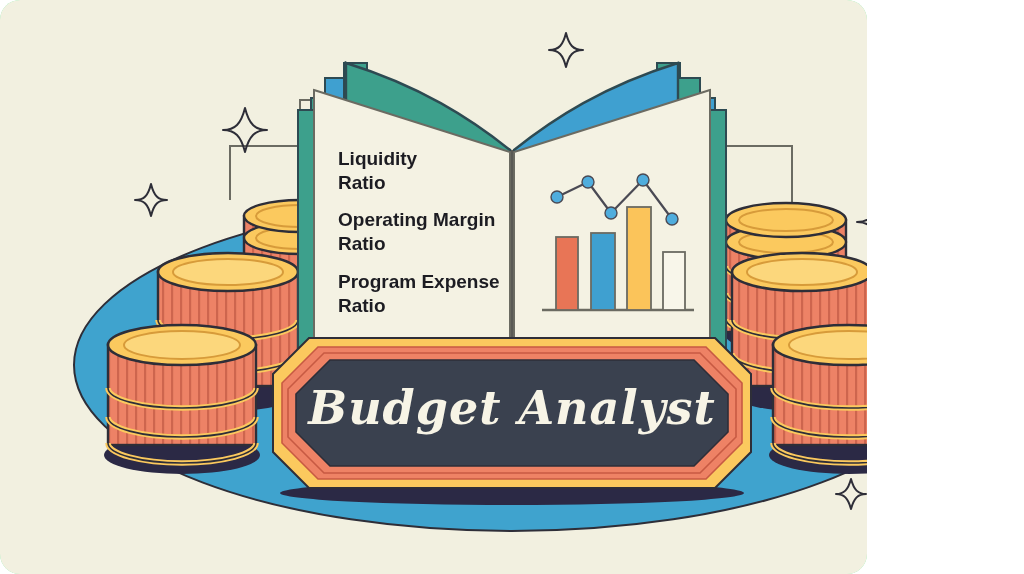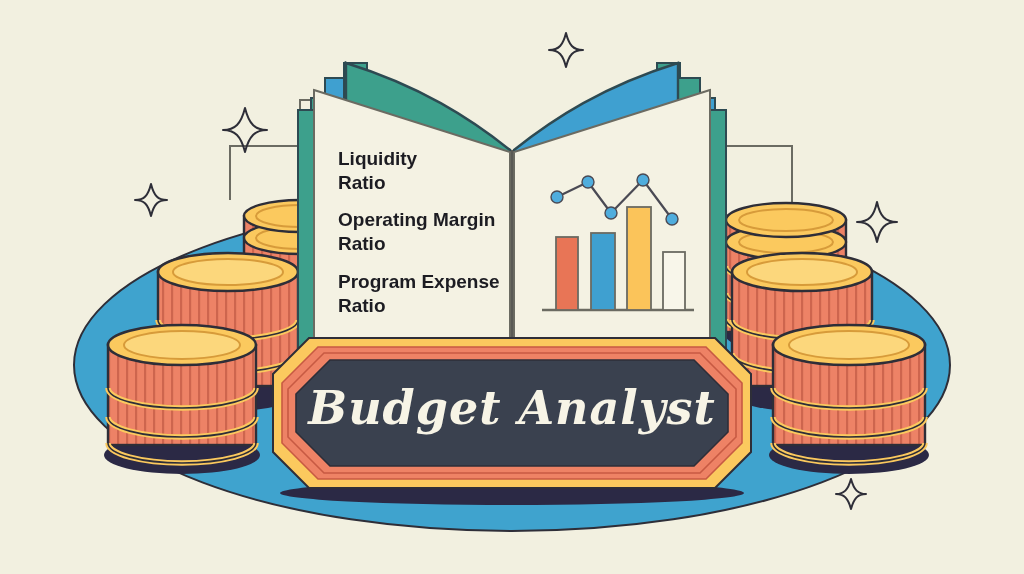--- a/index.html
+++ b/index.html
@@ -6,24 +6,25 @@
   html, body {
     margin: 0;
     padding: 0;
     background: #ffffff;
   }
   body {
     font-family: "Liberation Sans", sans-serif;
   }
   #scene {
     position: relative;
-    width: 1024px;
+    width: 867px;
     height: 574px;
     overflow: hidden;
     background: #86efac;
+    border-radius: 20px;
   }
   #scene svg {
     display: block;
     width: 1024px;
     height: 574px;
   }
   .ratio-text {
     font-family: "Liberation Sans", sans-serif;
     font-weight: bold;
     font-size: 19px;

